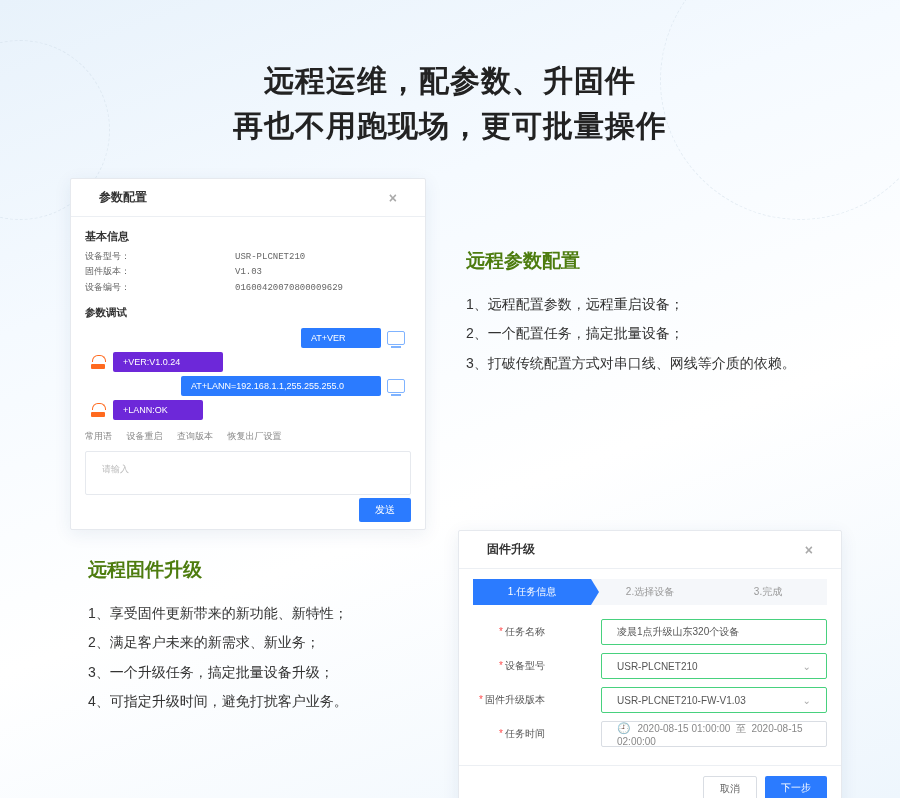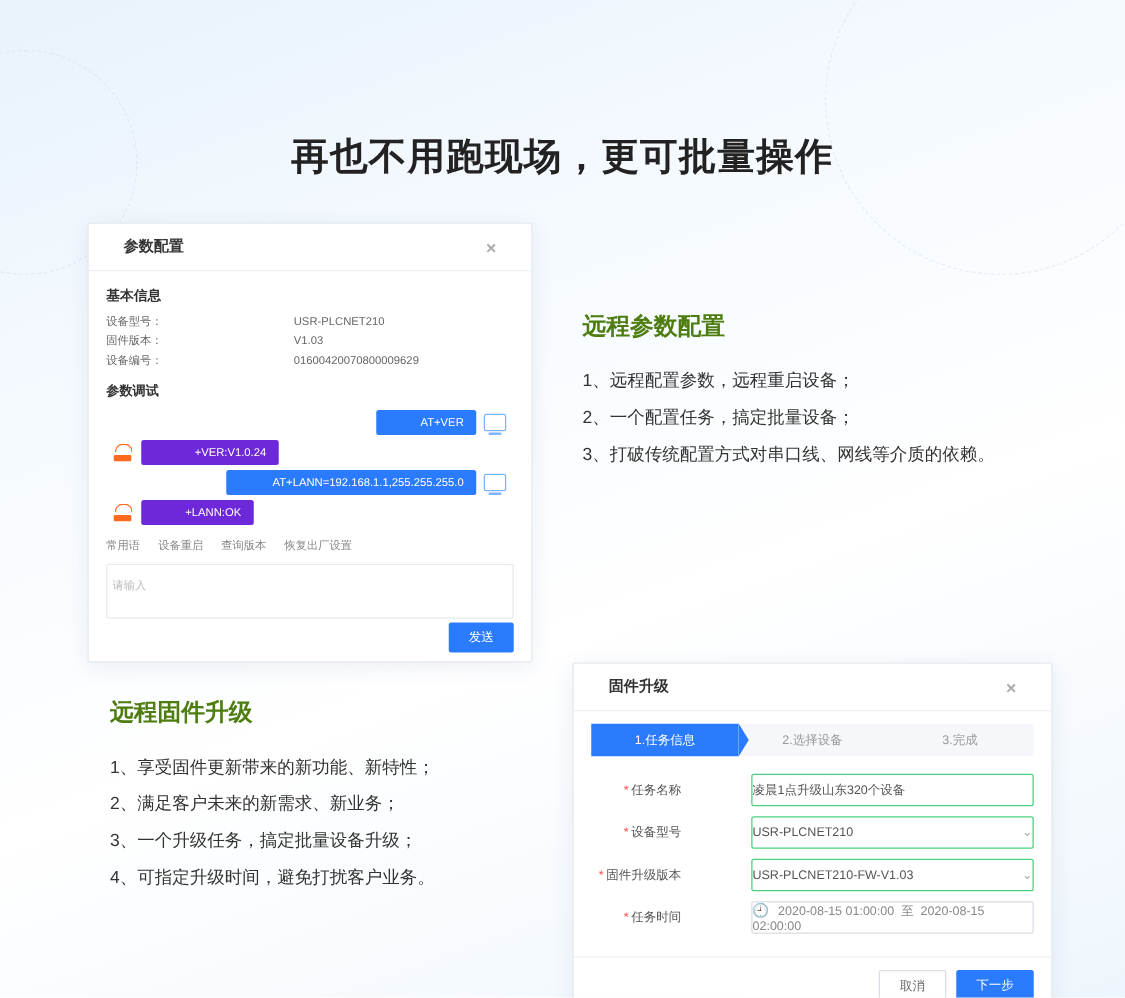--- a/index.html
+++ b/index.html
@@ -29,29 +29,29 @@
   padding: 10px 28px; border-bottom: 1px solid #eceff3;
   display: flex; justify-content: space-between; align-items: center;
   font-size: 12px; font-weight: 600; color: #333;
 }
 .panel-body { padding: 10px 14px; }
 .close-x { color: #aaa; font-size: 14px; cursor: pointer; }
 
 
 .param-panel { top: 178px; left: 70px; width: 356px; }
 .param-panel .sub { font-size: 11px; font-weight: 600; color: #333; margin: 2px 0 6px; }
-.param-panel .meta { font-size: 9px; color: #666; line-height: 1.7; }
+.param-panel .meta { font-size: 9px; color: #666; line-height: 1.7; font-family: Liberation Mono, monospace; }
 .param-panel .meta span { display: inline-block; min-width: 150px; }
 .param-panel .sub2 { font-size: 10.5px; font-weight: 600; margin: 10px 0 8px; color: #333; }
 
 .chat { margin-bottom: 10px; }
 .row { display: flex; align-items: center; margin: 4px 0; }
 .row.right { justify-content: flex-end; }
 .row.left { justify-content: flex-start; }
-.msg { color: #fff; font-size: 9px; padding: 5px 10px; border-radius: 2px; text-align: right; }
+.msg { color: #fff; font-size: 9px; padding: 5px 10px; border-radius: 2px; }
 .msg.blue { background: #2b7bff; }
 .msg.orange { background: #6d28d9; }
 .msg.blue.long { width: 200px; }
 .msg.blue.short { width: 80px; }
 .msg.orange.m { width: 110px; }
 .msg.orange.s { width: 90px; }
 .mini-icon {
   width: 18px; height: 14px; margin: 0 6px; display: inline-block;
   border: 1px solid #7fb3ff; border-radius: 2px; position: relative;
 }
@@ -59,21 +59,21 @@
 .mini-icon.host::after { content:""; position:absolute; width:10px; height:2px; background:#7fb3ff; bottom:-4px; left:3px; }
 .mini-icon.dev { border: none; width: 16px; height: 14px; }
 .mini-icon.dev::before { content:""; position:absolute; width:12px; height:6px; border:1px solid #ff6a1f; border-bottom:none; border-radius: 6px 6px 0 0; top:0; left:1px;}
 .mini-icon.dev::after { content:""; position:absolute; width:14px; height:5px; background:#ff6a1f; bottom:0; left:0; border-radius:1px;}
 
 .quick { font-size: 9px; color: #888; margin: 6px 0 8px; }
 .quick span { margin-right: 12px; cursor: pointer; }
 
 .input-area {
   border: 1px solid #e6e9ee; border-radius: 2px; height: 44px;
-  position: relative; padding: 6px 4px;
+  position: relative; padding: 6px 16px;
 }
 .input-area .ph { font-size: 9px; color: #bbb; }
 .send-btn {
   position: absolute; right: -1px; bottom: -28px;
   background: #2b7bff; color: #fff; font-size: 10px;
   padding: 5px 16px; border-radius: 2px; cursor: pointer;
 }
 .param-body-pad { padding-bottom: 34px; }
 
 
@@ -97,21 +97,21 @@
   border-bottom: 13px solid transparent; z-index: 1;
 }
 .step.active::after { border-left-color: #2b7bff; }
 .step:last-child::after { display: none; }
 
 .form-row { display: flex; align-items: center; margin: 8px 0; gap: 48px; }
 .form-row label { width: 80px; text-align: right; font-size: 10px; color: #555; padding-right: 8px; }
 .form-row label .req { color: #ff4d4f; margin-right: 2px; }
 .form-row .field {
   flex: 1; border: 1px solid #48d17e; border-radius: 2px;
-  height: 26px; padding: 0 0; font-size: 10px; color: #555;
+  height: 26px; padding: 0 15px; font-size: 10px; color: #555;
   display: flex; align-items: center; justify-content: space-between;
   background: #fff;
 }
 .form-row .field.readonly { border-color: #d9dde3; color: #888; }
 .chev { color: #aaa; font-size: 10px; }
 .clock-ic { color: #aaa; margin-right: 4px; font-size: 11px; }
 
 .fw-footer {
   border-top: 1px solid #eceff3; padding: 10px 14px;
   display: flex; justify-content: flex-end; gap: 8px;
@@ -124,21 +124,21 @@
 .tb2 { top: 557px; left: 88px; width: 350px; }
 </style>
 </head>
 <body>
 
 <div class="bg-gear g1"></div>
 <div class="bg-gear g2"></div>
 
 <div class="hero">
   <h1>
-    <br>
+    <span>远程运维，配参数、升固件</span><br>
     <span>再也不用跑现场，更可批量操作</span>
   </h1>
 </div>
 
 <div class="panel param-panel">
   <div class="panel-header">
     <span>参数配置</span>
     <span class="close-x">×</span>
   </div>
   <div class="panel-body param-body-pad">

